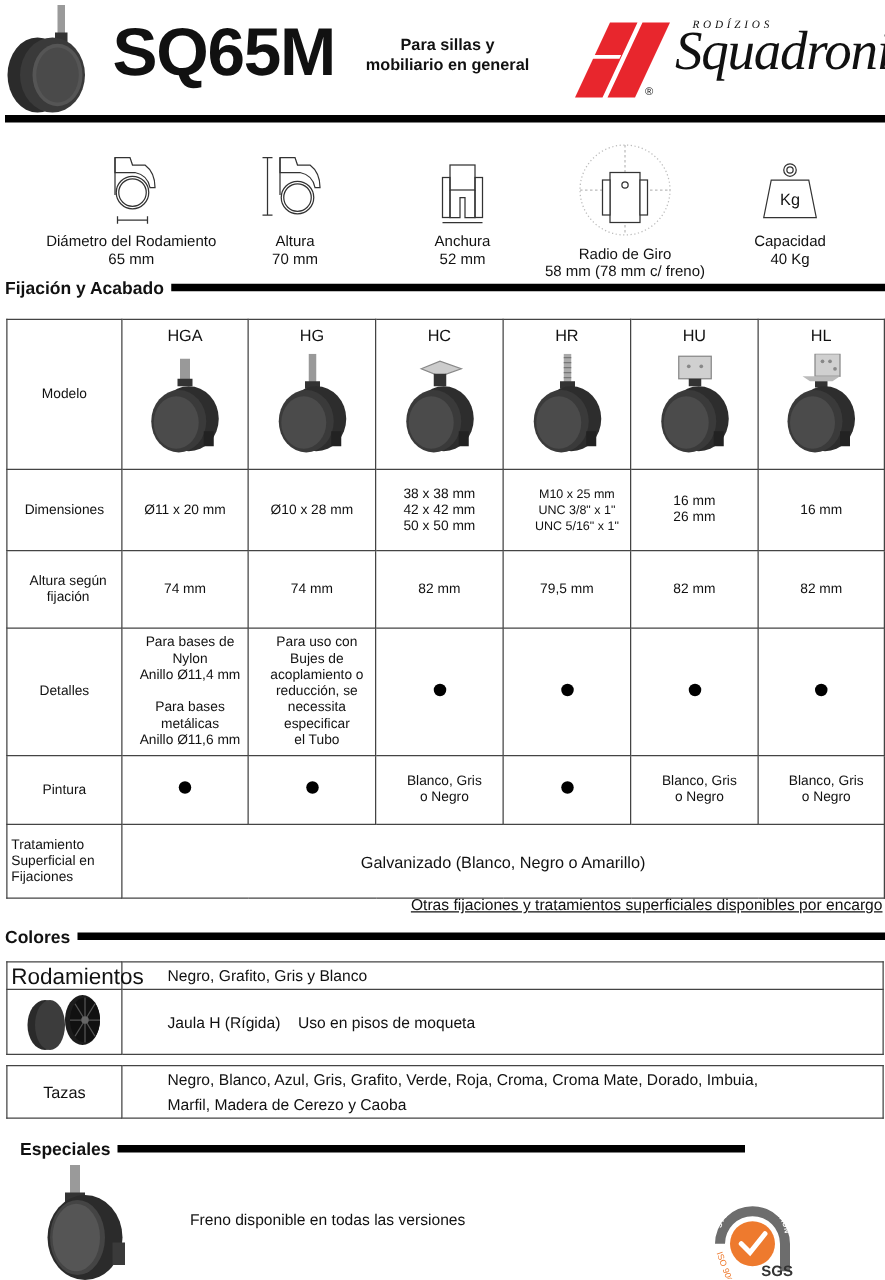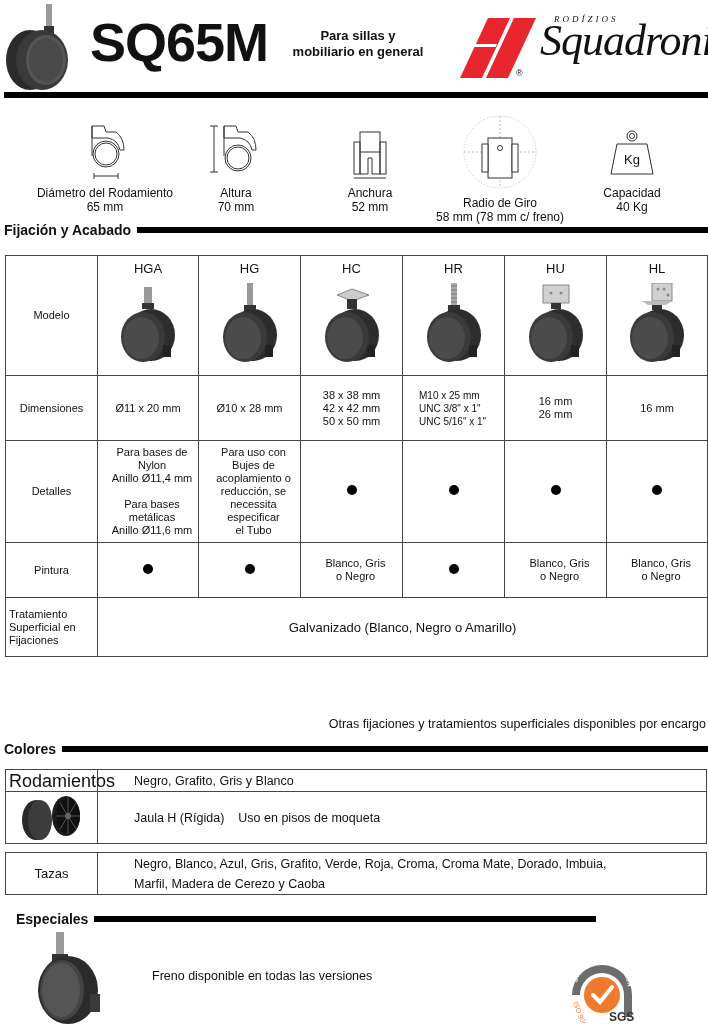--- a/index.html
+++ b/index.html
@@ -22,21 +22,21 @@
   table.grid{border-collapse:collapse;position:absolute;left:5px;top:255px;width:702px;table-layout:fixed;}
   table.grid td{border:1px solid #444;text-align:center;vertical-align:middle;font-size:11px;line-height:13px;padding:0;}
   td.rowlbl{font-size:13px;line-height:16px;}
   td.left{text-align:left;padding-left:8px !important;}
   .dot{display:inline-block;width:10px;height:10px;border-radius:50%;background:#000;}
   .caster-img{display:block;margin:8px auto 0 auto;}
   .model-hdr{font-size:13px;display:block;margin-top:6px;}
   
   table.ctbl{border-collapse:collapse;position:absolute;left:5px;width:702px;table-layout:fixed;}
   table.ctbl td{border:1px solid #444;font-size:12.5px;line-height:20px;padding:0;}
-  .note{font-size:12.5px;}
+  .note{font-size:12.5px;text-decoration:underline;}
 </style>
 </head>
 <body>
 
 <svg id="hdr-caster" class="abs" viewBox="0 0 70 90">
   <rect x="44" y="2" width="6" height="26" fill="#9a9a9a"></rect>
   <rect x="42" y="24" width="10" height="8" fill="#333"></rect>
   <ellipse cx="28" cy="58" rx="24" ry="30" fill="#2b2b2b"></ellipse>
   <ellipse cx="40" cy="58" rx="26" ry="30" fill="#3a3a3a"></ellipse>
   <ellipse cx="44" cy="58" rx="20" ry="25" fill="#555"></ellipse>
@@ -231,32 +231,44 @@
           <div>Ø11 x 20 mm</div>
         </td>
     <td id="d1">
           <div>Ø10 x 28 mm</div>
         </td>
     <td id="d2">
           <div>38 x 38 mm</div>
           <div>42 x 42 mm</div>
           <div>50 x 50 mm</div>
         </td>
-    <td id="d3" style="font-size:10px;text-align:left;padding-left:16px;">
+    <td id="d3" style="font-size:10px;text-align:center;padding-left:16px;">
           <div>M10 x 25 mm</div>
           <div>UNC 3/8" x 1"</div>
           <div>UNC 5/16" x 1"</div>
         </td>
     <td id="d4">
           <div>16 mm</div>
           <div>26 mm</div>
         </td>
     <td id="d5">
           <div>16 mm</div>
         </td>
+  </tr>
+  <tr style="height:62px;">
+    <td class="rowlbl left" style="padding-left:6px !important;">
+      <div>Altura según</div>
+      <div>fijación</div>
+    </td>
+    <td>74 mm</td>
+    <td>74 mm</td>
+    <td>82 mm</td>
+    <td>79,5 mm</td>
+    <td>82 mm</td>
+    <td>82 mm</td>
   </tr>
   <tr style="height:102px;">
     <td class="rowlbl">Detalles</td>
     <td id="t0" class="left">
           <div>Para bases de</div>
           <div>Nylon</div>
           <div>Anillo Ø11,4 mm</div>
           <div>&nbsp;</div>
           <div>Para bases</div>
           <div>metálicas</div>

